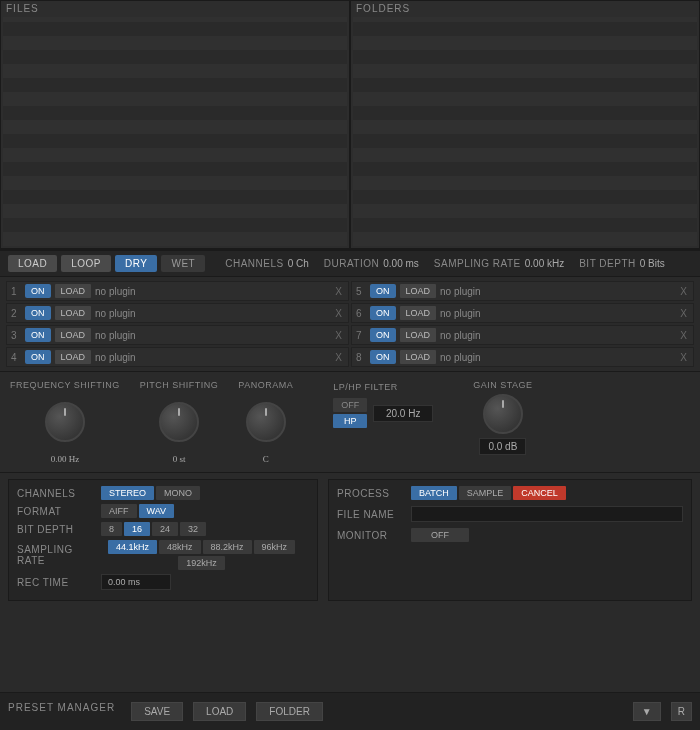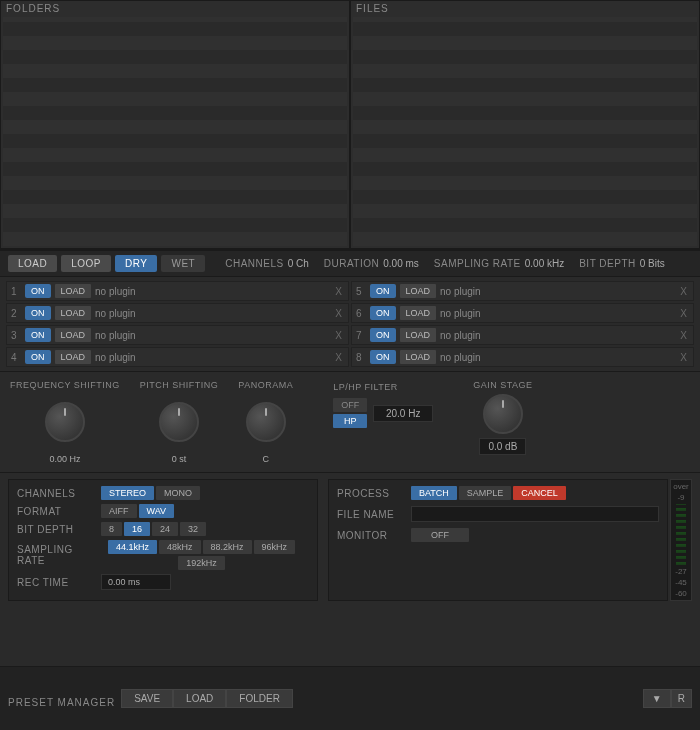--- a/index.html
+++ b/index.html
@@ -232,20 +232,21 @@
       transform: translateX(-50%);
       width: 2px;
       height: 8px;
       background: #aaa;
       border-radius: 1px;
     }
 
     .effect-value {
       font-size: 9px;
       color: #aaa;
+      font-family: Liberation Serif, serif;
     }
 
     .lp-hp-controls {
       display: flex;
       align-items: center;
       gap: 6px;
     }
 
     .lp-hp-buttons {
       display: flex;
@@ -427,26 +428,26 @@
       border: 1px solid #333;
       color: #aaa;
       padding: 2px 4px;
       font-size: 9px;
       flex: 1;
     }
 
     
     .preset-manager {
       display: flex;
-      align-items: flex-end;
+      align-items: flex-start;
       background: #222;
-      padding: 22px 8px;
+      padding: 9px 8px;
       border-top: 1px solid #1a1a1a;
       margin-top: auto;
-      gap: 0;
+      gap: 10px;
     }
 
     .preset-label {
       font-size: 10px;
       color: #888;
       letter-spacing: 1px;
       margin-right: 6px;
     }
 
     .preset-btn {
@@ -477,25 +478,25 @@
       cursor: pointer;
     }
   </style>
 </head>
 <body>
 
 <div class="main-container">
 
   <div class="top-section">
     <div class="panel">
+      <span class="panel-label">FILES</span>
+      <div class="panel-stripes"></div>
+    </div>
+    <div class="panel">
       <span class="panel-label">FOLDERS</span>
-      <div class="panel-stripes"></div>
-    </div>
-    <div class="panel">
-      <span class="panel-label">FILES</span>
       <div class="panel-stripes"></div>
     </div>
   </div>
 
   <div class="info-bar">
     <div class="btn-group">
       <button class="btn btn-gray">LOAD</button>
       <button class="btn btn-gray">LOOP</button>
       <button class="btn btn-blue">DRY</button>
       <button class="btn btn-dark">WET</button>
@@ -679,28 +680,20 @@
         <div class="process-row">
           <span class="process-label">FILE NAME</span>
           <input class="filename-input" type="text" style="">
         </div>
         <div class="process-row">
           <span class="process-label">MONITOR</span>
           <button class="btn-monitor-off">OFF</button>
         </div>
       </div>
 
-      <div style="width:22px; background:#1a1a1a; border:1px solid #333; display:flex; flex-direction:column; align-items:center; padding:2px; font-size:8px; color:#666; gap:2px;">
-        <span>over</span>
-        <span>-9</span>
-        <div style="width:10px; flex:1; background: repeating-linear-gradient(0deg, #1a3a1a 0px, #1a4a1a 3px, #1a1a1a 3px, #1a1a1a 6px); min-height:40px;"></div>
-        <span>-27</span>
-        <span>-45</span>
-        <span>-60</span>
-      </div>
     </div>
   </div>
 
   <div class="preset-manager">
     <span class="preset-label">PRESET MANAGER</span>
     <button class="preset-btn">SAVE</button>
     <button class="preset-btn">LOAD</button>
     <button class="preset-btn">FOLDER</button>
     <button class="preset-dropdown">▼</button>
     <button class="preset-r">R</button>

